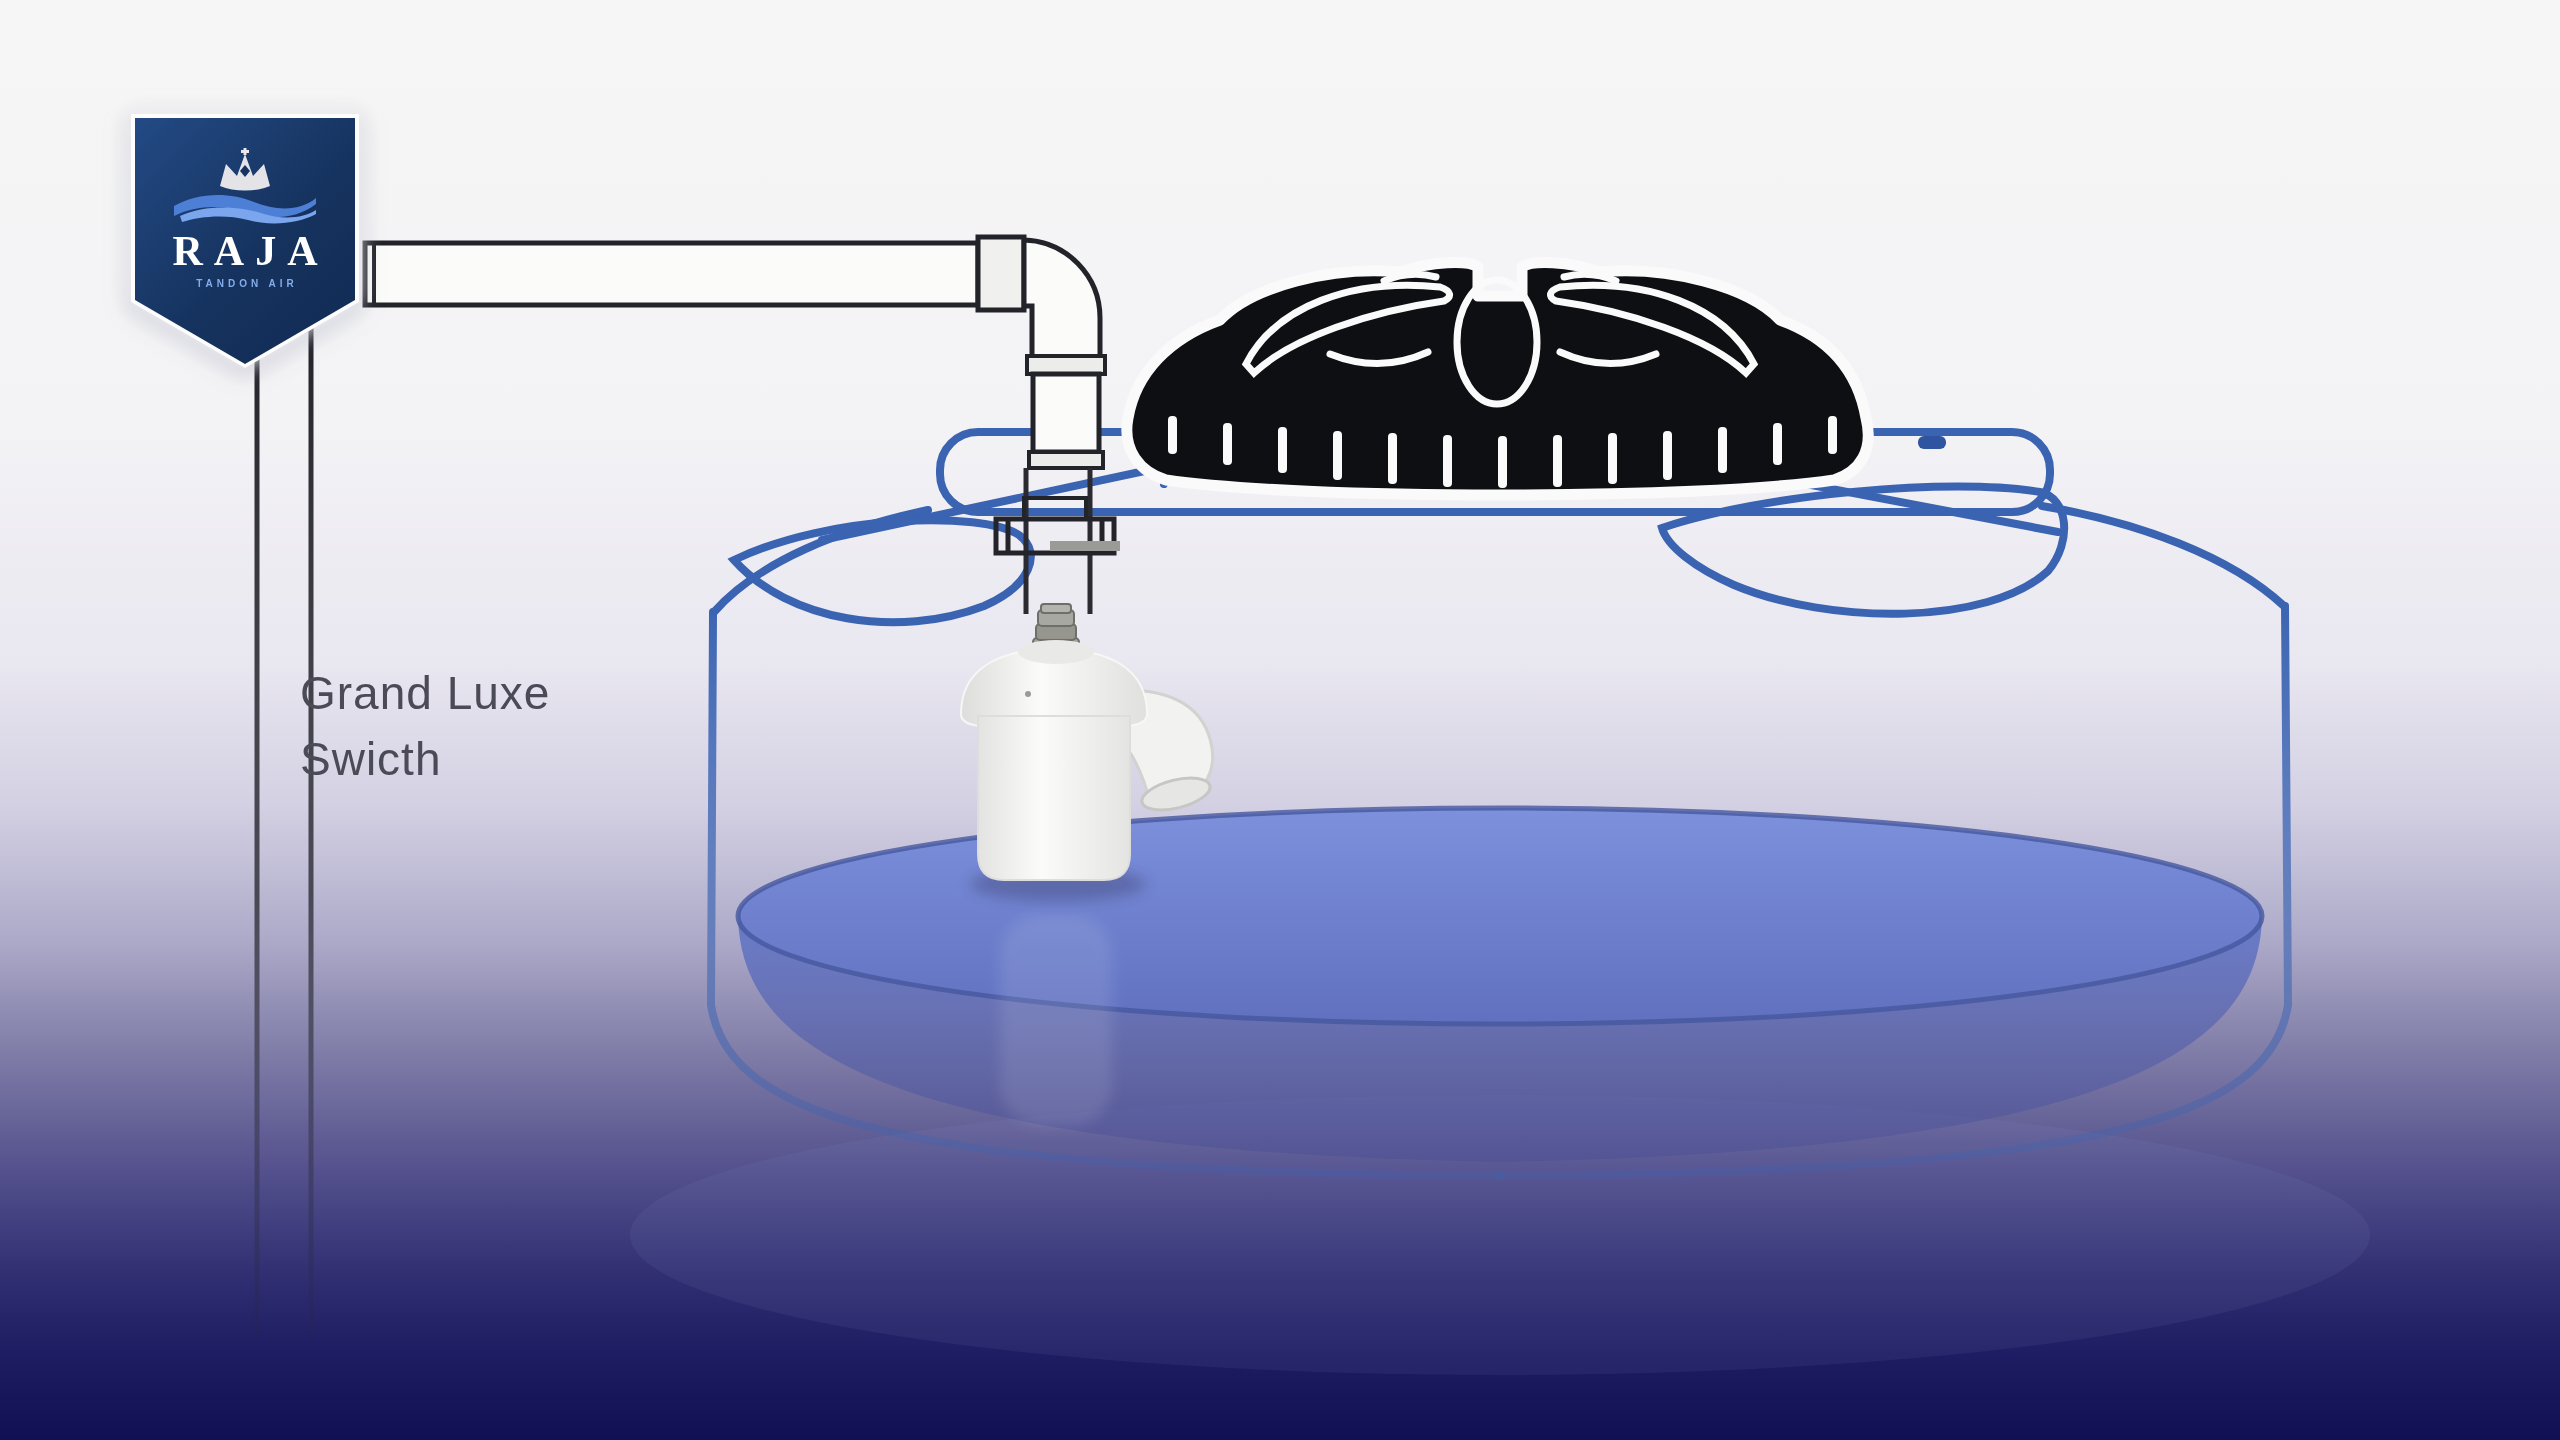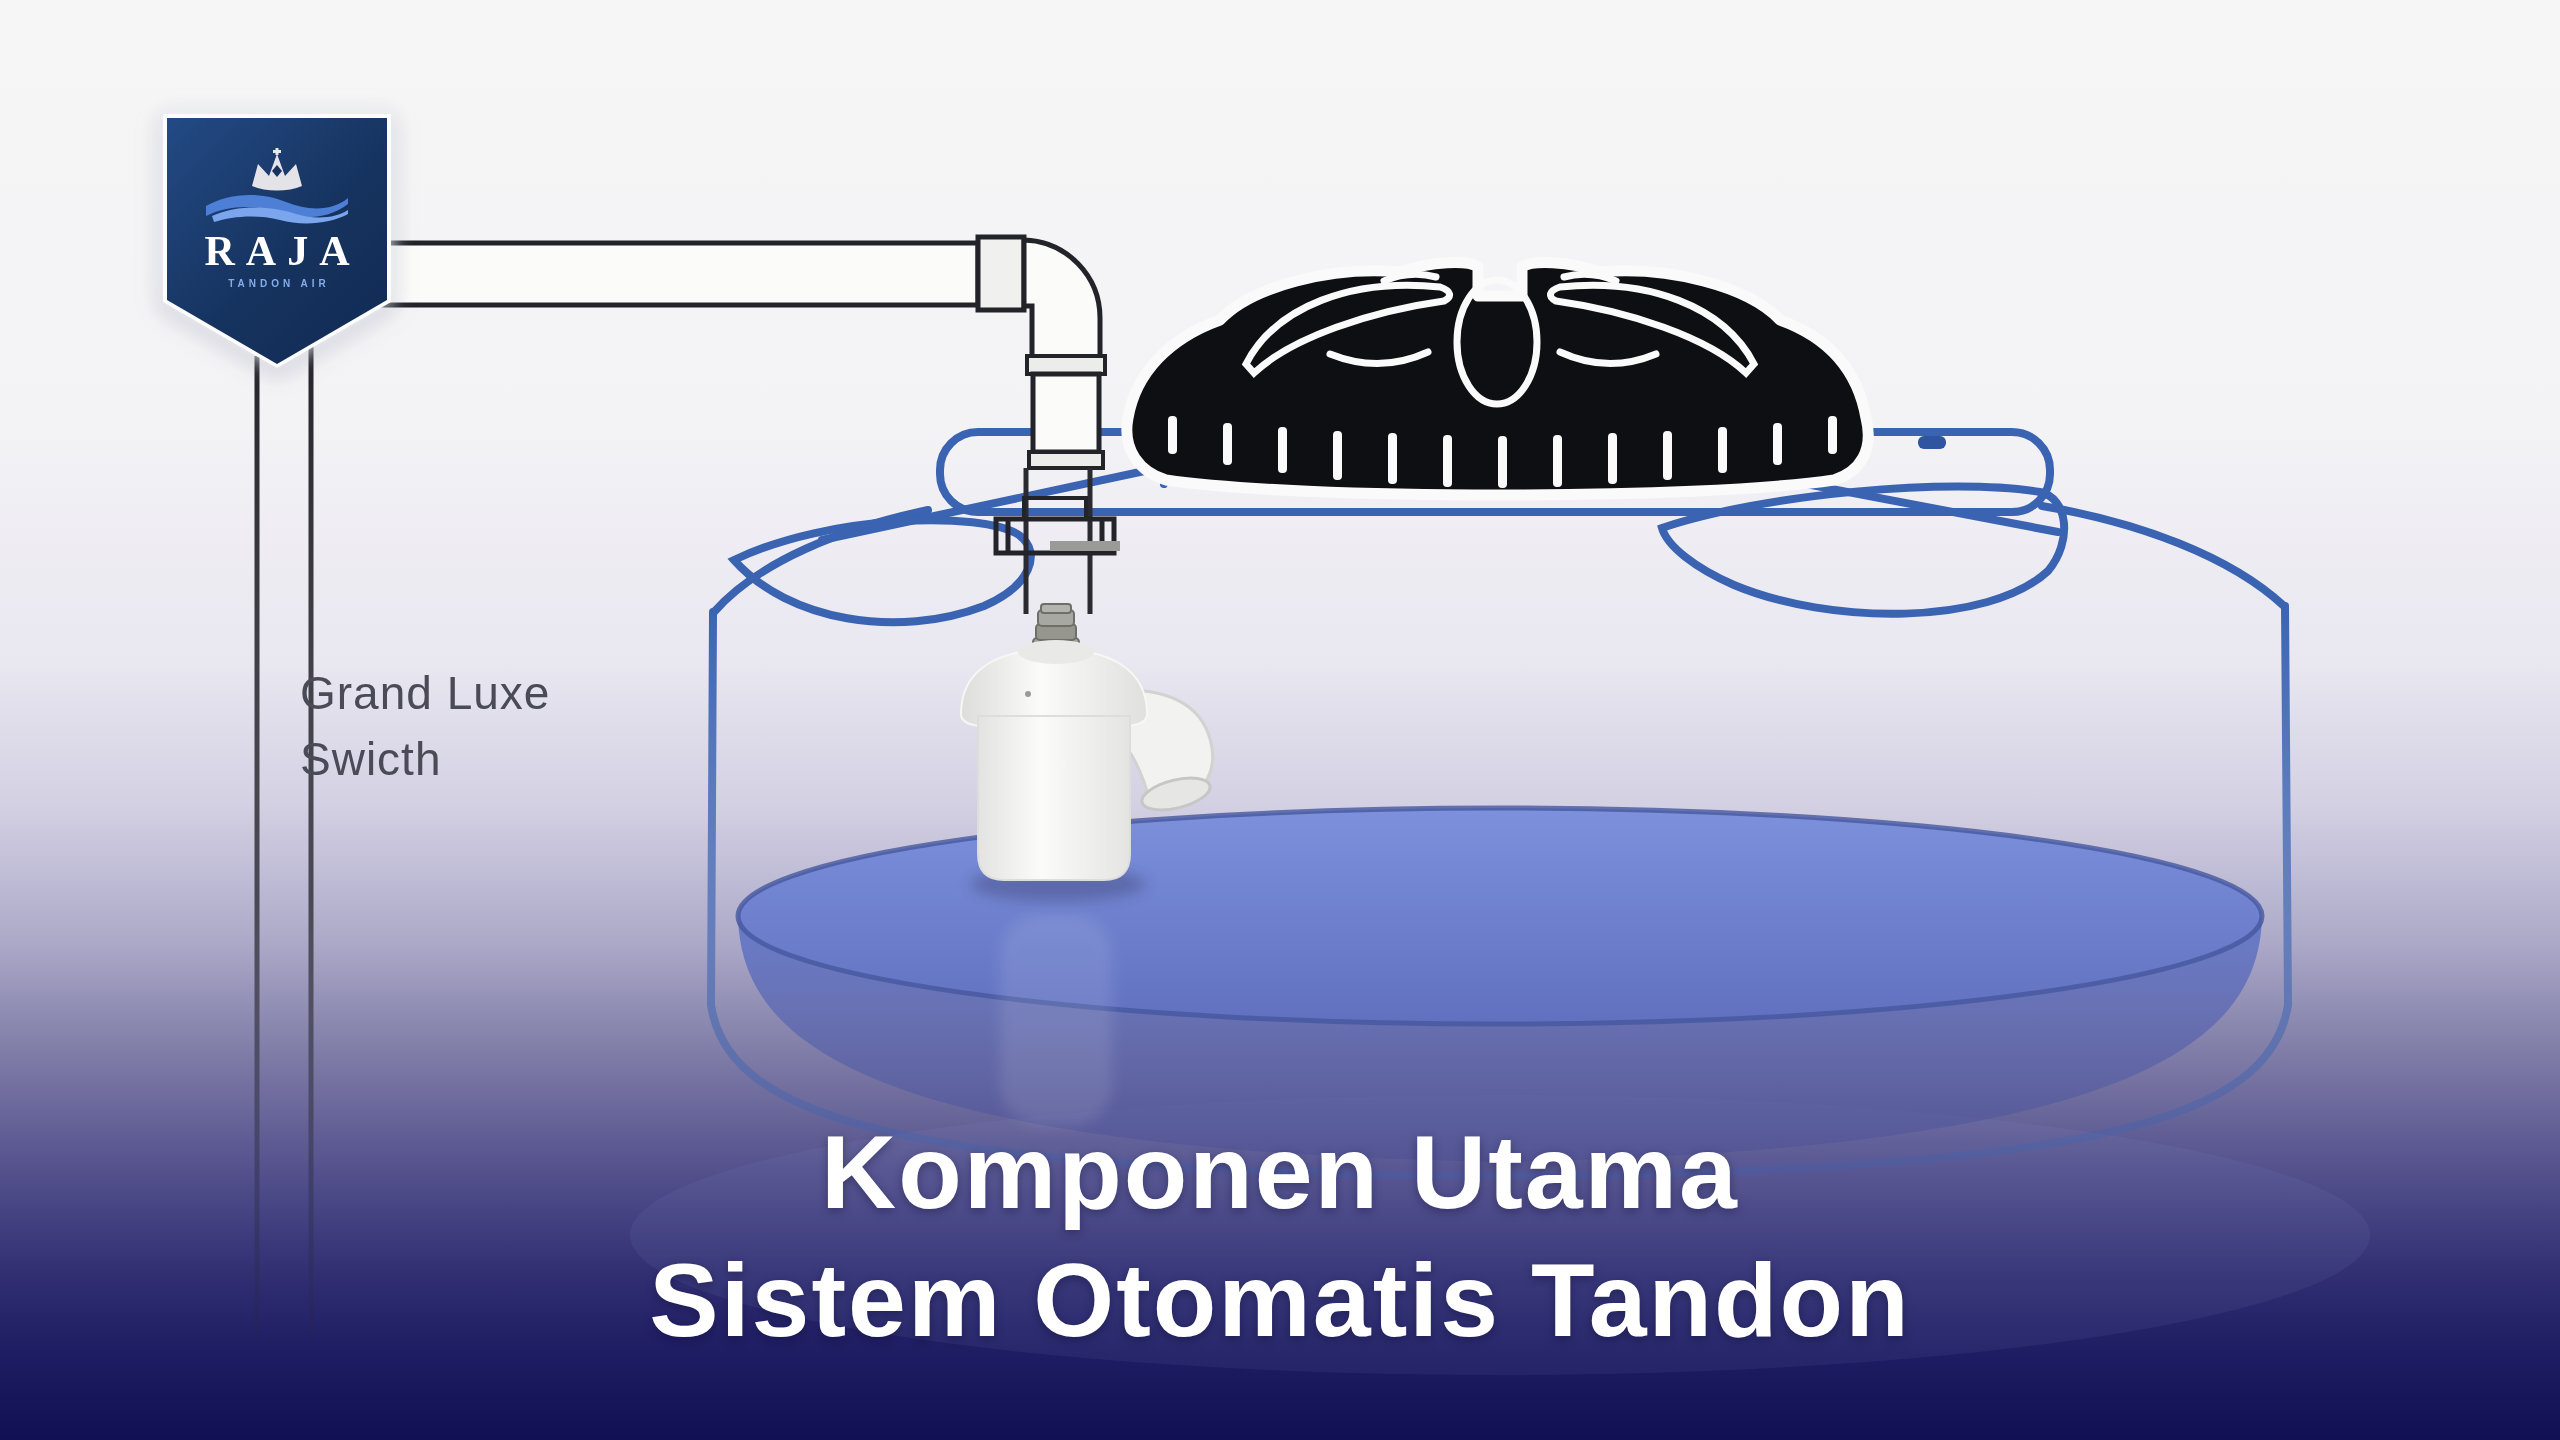--- a/index.html
+++ b/index.html
@@ -6,21 +6,21 @@
   body{width:2560px;height:1440px;overflow:hidden;font-family:"Liberation Sans",sans-serif;}
   #stage{position:relative;width:2560px;height:1440px;
     background:linear-gradient(180deg,
       #f6f6f6 0%, #f3f2f5 30%, #e9e7f0 46%, #d3d0e3 56%,
       #aeabca 65%, #807da8 73%, #55528e 81%, #333174 88%,
       #1e1c62 94%, #121054 100%);}
   svg.scene{position:absolute;left:0;top:0;}
 
   
   .badge-wrap{position:absolute;left:131px;top:114px;width:228px;height:254px;
-    filter:drop-shadow(0 0 10px rgba(255,255,255,.95)) drop-shadow(0 4px 8px rgba(30,40,80,.25));margin-left:32px;}
+    filter:drop-shadow(0 0 10px rgba(255,255,255,.95)) drop-shadow(0 4px 8px rgba(30,40,80,.25));}
   .badge-outline{position:absolute;inset:0;background:#fdfdfd;
     clip-path:polygon(0 0,100% 0,100% 74%,50% 100%,0 74%);}
   .badge{position:absolute;left:4px;top:4px;width:220px;height:246px;
     background:linear-gradient(135deg,#234a85 0%,#16335f 55%,#102a52 100%);
     clip-path:polygon(0 0,100% 0,100% 74%,50% 100%,0 74%);
     display:flex;flex-direction:column;align-items:center;}
   .badge .crown{margin-top:30px;width:76px;height:46px;}
   .badge .wave{margin-top:-6px;width:150px;height:36px;}
   .badge .brand{margin-top:6px;color:#fff;font-family:"Liberation Serif",serif;
     font-weight:bold;font-size:42px;letter-spacing:11px;text-indent:11px;line-height:1;}
@@ -201,18 +201,14 @@
       <div class="brand">RAJA</div>
       <div class="tagline">TANDON AIR</div>
     </div>
   </div>
 
   <div class="component-label">
     <div>Grand Luxe</div>
     <div>Swicth</div>
   </div>
 
-  <div class="main-title">
-    <div>Komponen Utama</div>
-    <div>Sistem Otomatis Tandon</div>
-  </div>
 
 </div>
 
 </body></html>

